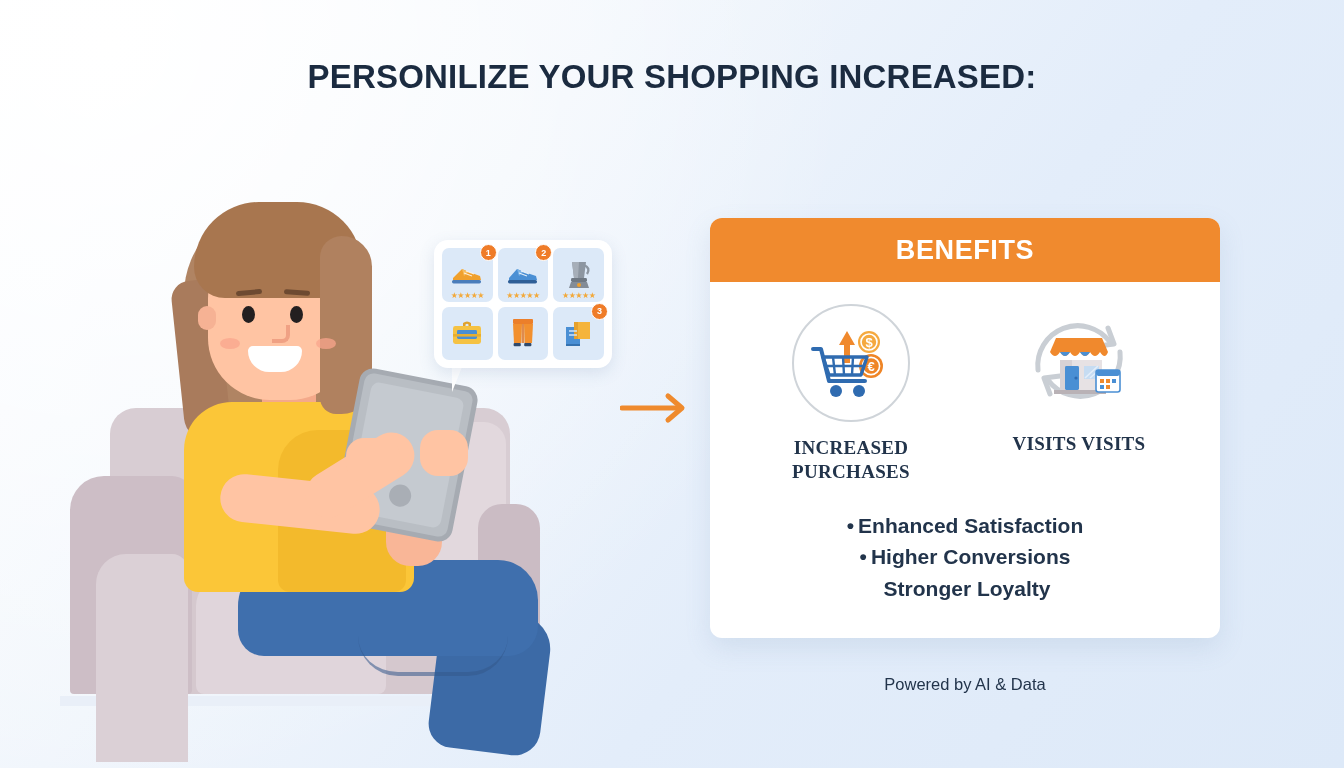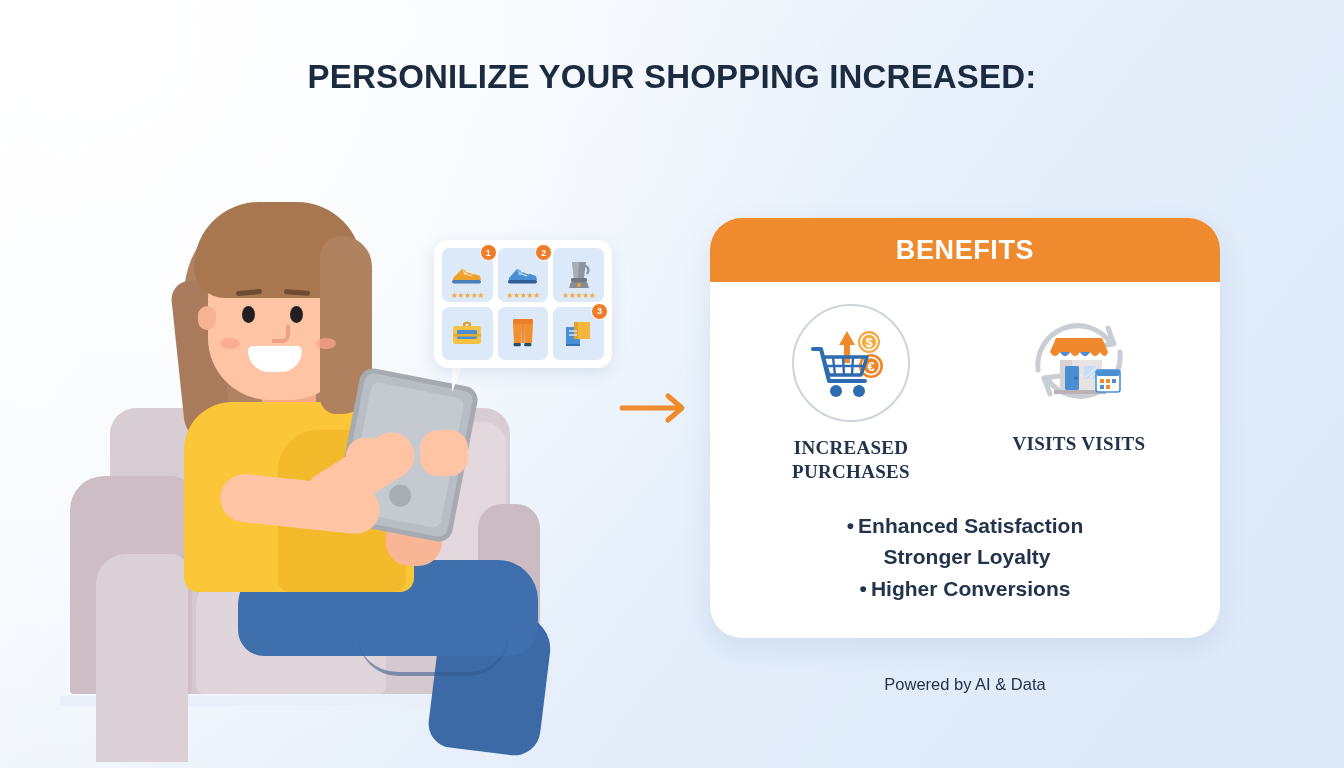--- a/index.html
+++ b/index.html
@@ -300,21 +300,21 @@
   .flow-arrow {
     position: absolute; left: 620px; top: 390px;
     width: 72px; height: 36px;
   }
 
   
   .card {
     position: absolute; left: 710px; top: 218px;
     width: 510px; height: 420px;
     background: #ffffff;
-    border-radius: 32px;
+    border-radius: 12px;
     box-shadow: 0 10px 26px rgba(110,140,180,.16);
     overflow: hidden;
   }
   .card-header {
     height: 64px;
     background: #f08a2e;
     display: flex;
     align-items: center;
     justify-content: center;
   }
@@ -587,25 +587,25 @@
           </div>
         </div>
 
       </div>
 
       <div class="bullets">
         <div class="bullet-line">
           <span class="bullet-dot">•</span><span>Enhanced Satisfaction</span>
         </div>
         <div class="bullet-line">
+          <span class="bullet-dot">•</span><span>Higher Conversions</span>
+        </div>
+        <div class="bullet-line">
           <span class="bullet-dot"></span><span>Stronger Loyalty</span>
         </div>
-        <div class="bullet-line">
-          <span class="bullet-dot">•</span><span>Higher Conversions</span>
-        </div>
       </div>
 
     </div>
   </div>
 
   <div class="powered">Powered by AI &amp; Data</div>
 
 </div>
 
 </body></html>

